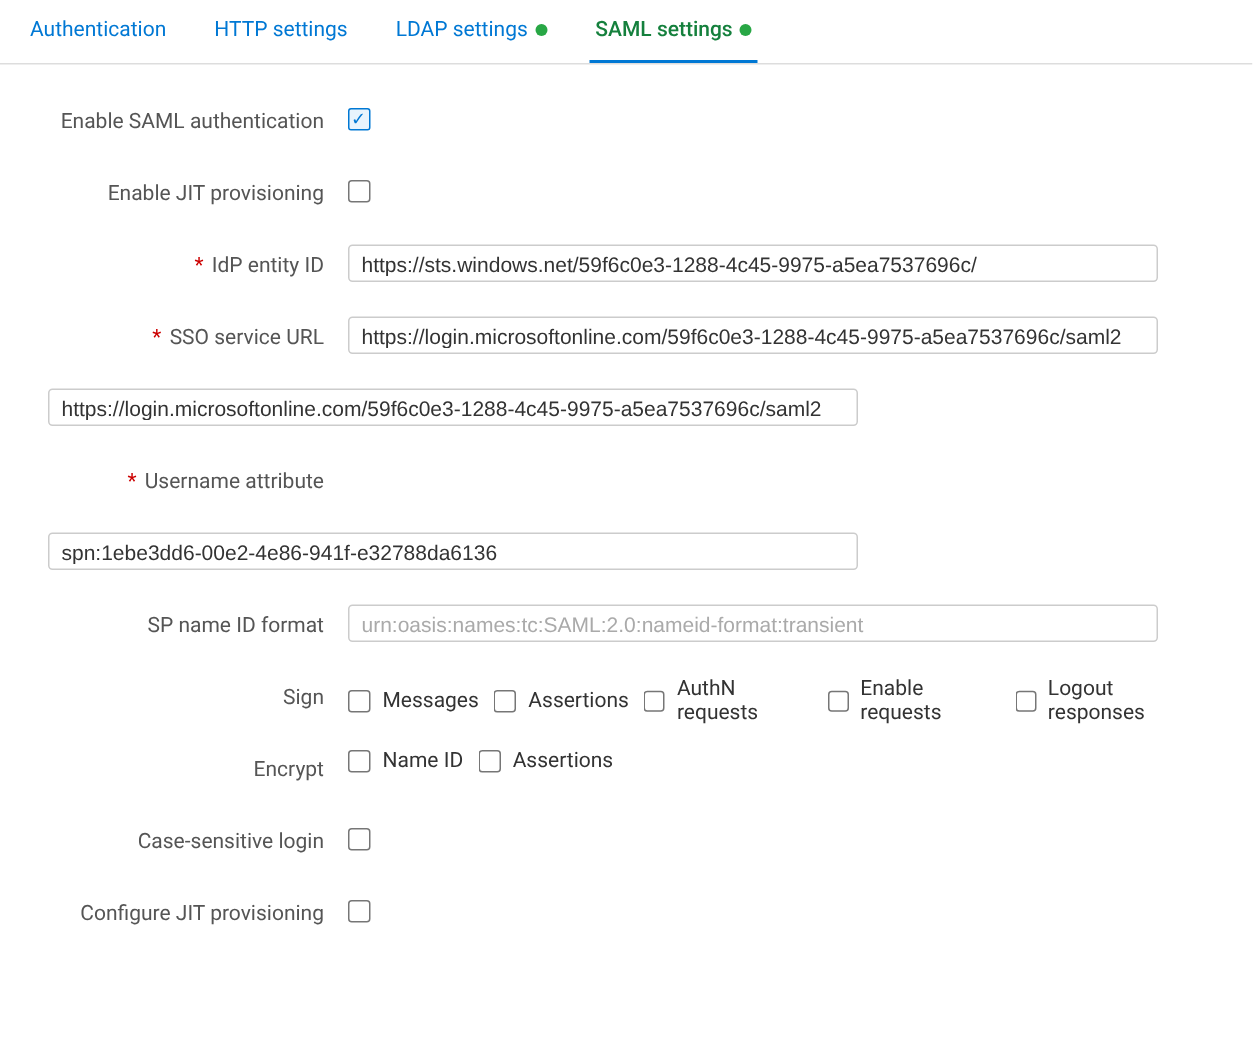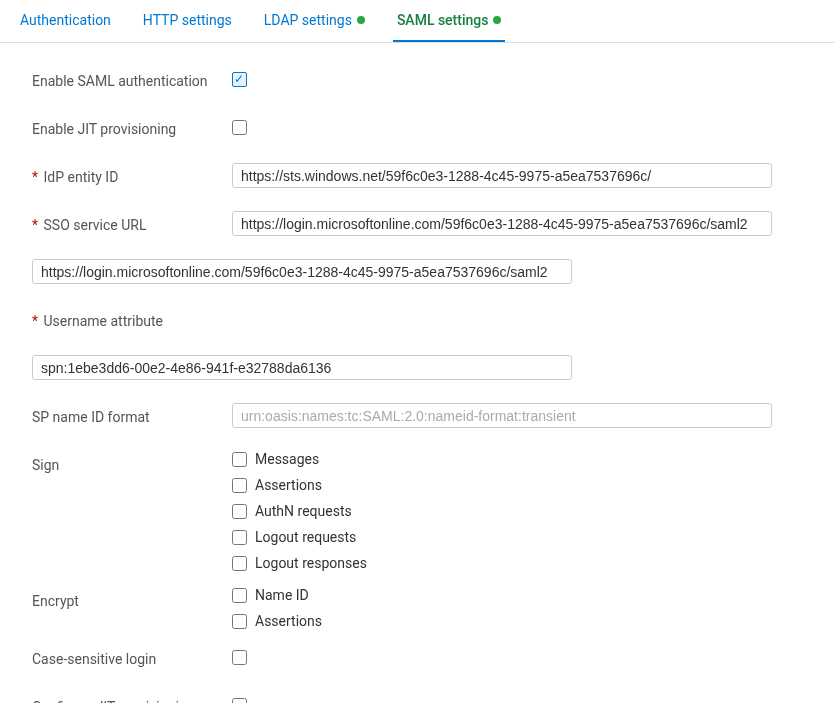--- a/index.html
+++ b/index.html
@@ -49,22 +49,22 @@
       padding: 24px 32px;
     }
     .form-row {
       display: flex;
       align-items: flex-start;
       margin-bottom: 16px;
       min-height: 32px;
     }
     .form-label {
       width: 200px;
-      text-align: left;
-      padding-right: 4px;
+      text-align: right;
+      padding-right: 16px;
       padding-top: 6px;
       flex-shrink: 0;
       color: #555;
     }
     .form-label .required {
       color: #c00;
       margin-right: 2px;
     }
     .form-control {
       flex: 1;
@@ -92,21 +92,21 @@
     .checkbox-wrapper input[type="checkbox"] {
       width: 15px;
       height: 15px;
       cursor: pointer;
       accent-color: #0078d4;
     }
 
     
     .checkbox-group {
       display: flex;
-      flex-direction: column;
+      flex-direction: row;
       gap: 10px;
     }
     .checkbox-item {
       display: flex;
       align-items: center;
       gap: 8px;
     }
     .checkbox-item input[type="checkbox"] {
       width: 15px;
       height: 15px;
@@ -213,21 +213,21 @@
       <div class="checkbox-item">
         <input type="checkbox" id="sign-assertions" style="">
         <label for="sign-assertions">Assertions</label>
       </div>
       <div class="checkbox-item">
         <input type="checkbox" id="sign-authn" style="">
         <label for="sign-authn">AuthN requests</label>
       </div>
       <div class="checkbox-item">
         <input type="checkbox" id="sign-logout-requests" style="">
-        <label for="sign-logout-requests">Logout requests</label>
+        <label for="sign-logout-requests">Enable requests</label>
       </div>
       <div class="checkbox-item">
         <input type="checkbox" id="sign-logout-responses" style="">
         <label for="sign-logout-responses">Logout responses</label>
       </div>
     </div>
   </div>
 
   <div class="form-row">
     <div class="form-label">Encrypt</div>

